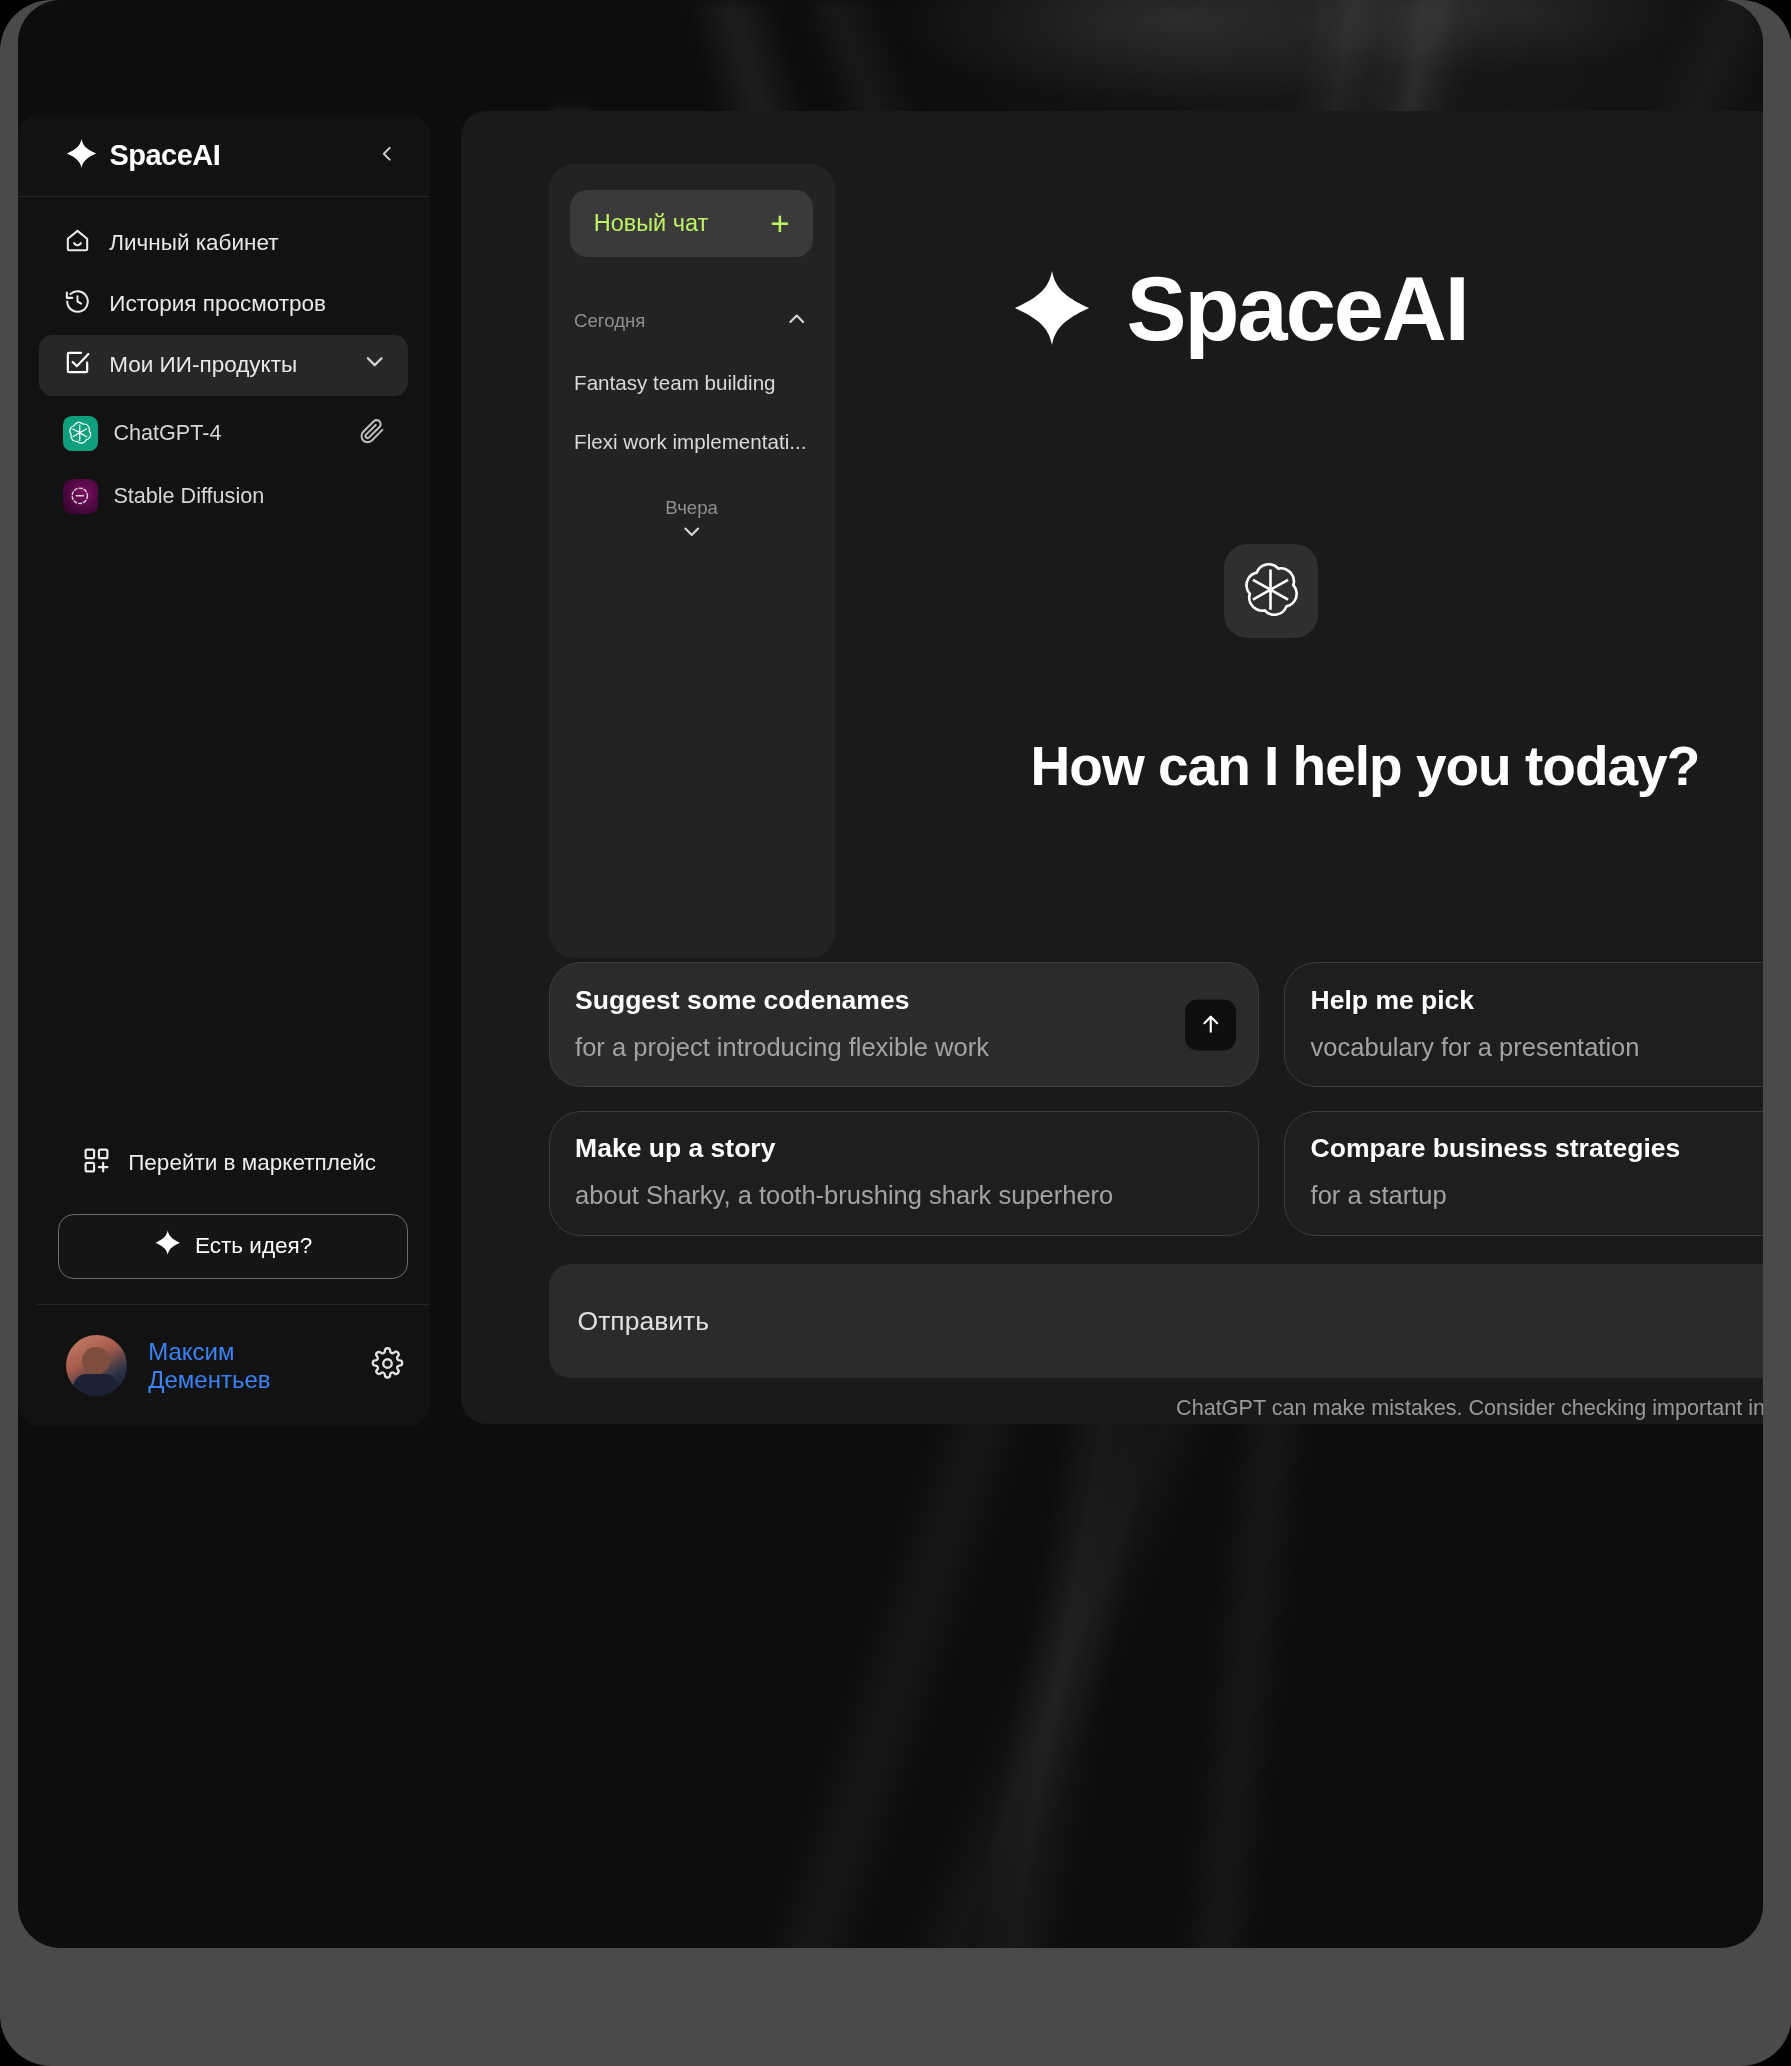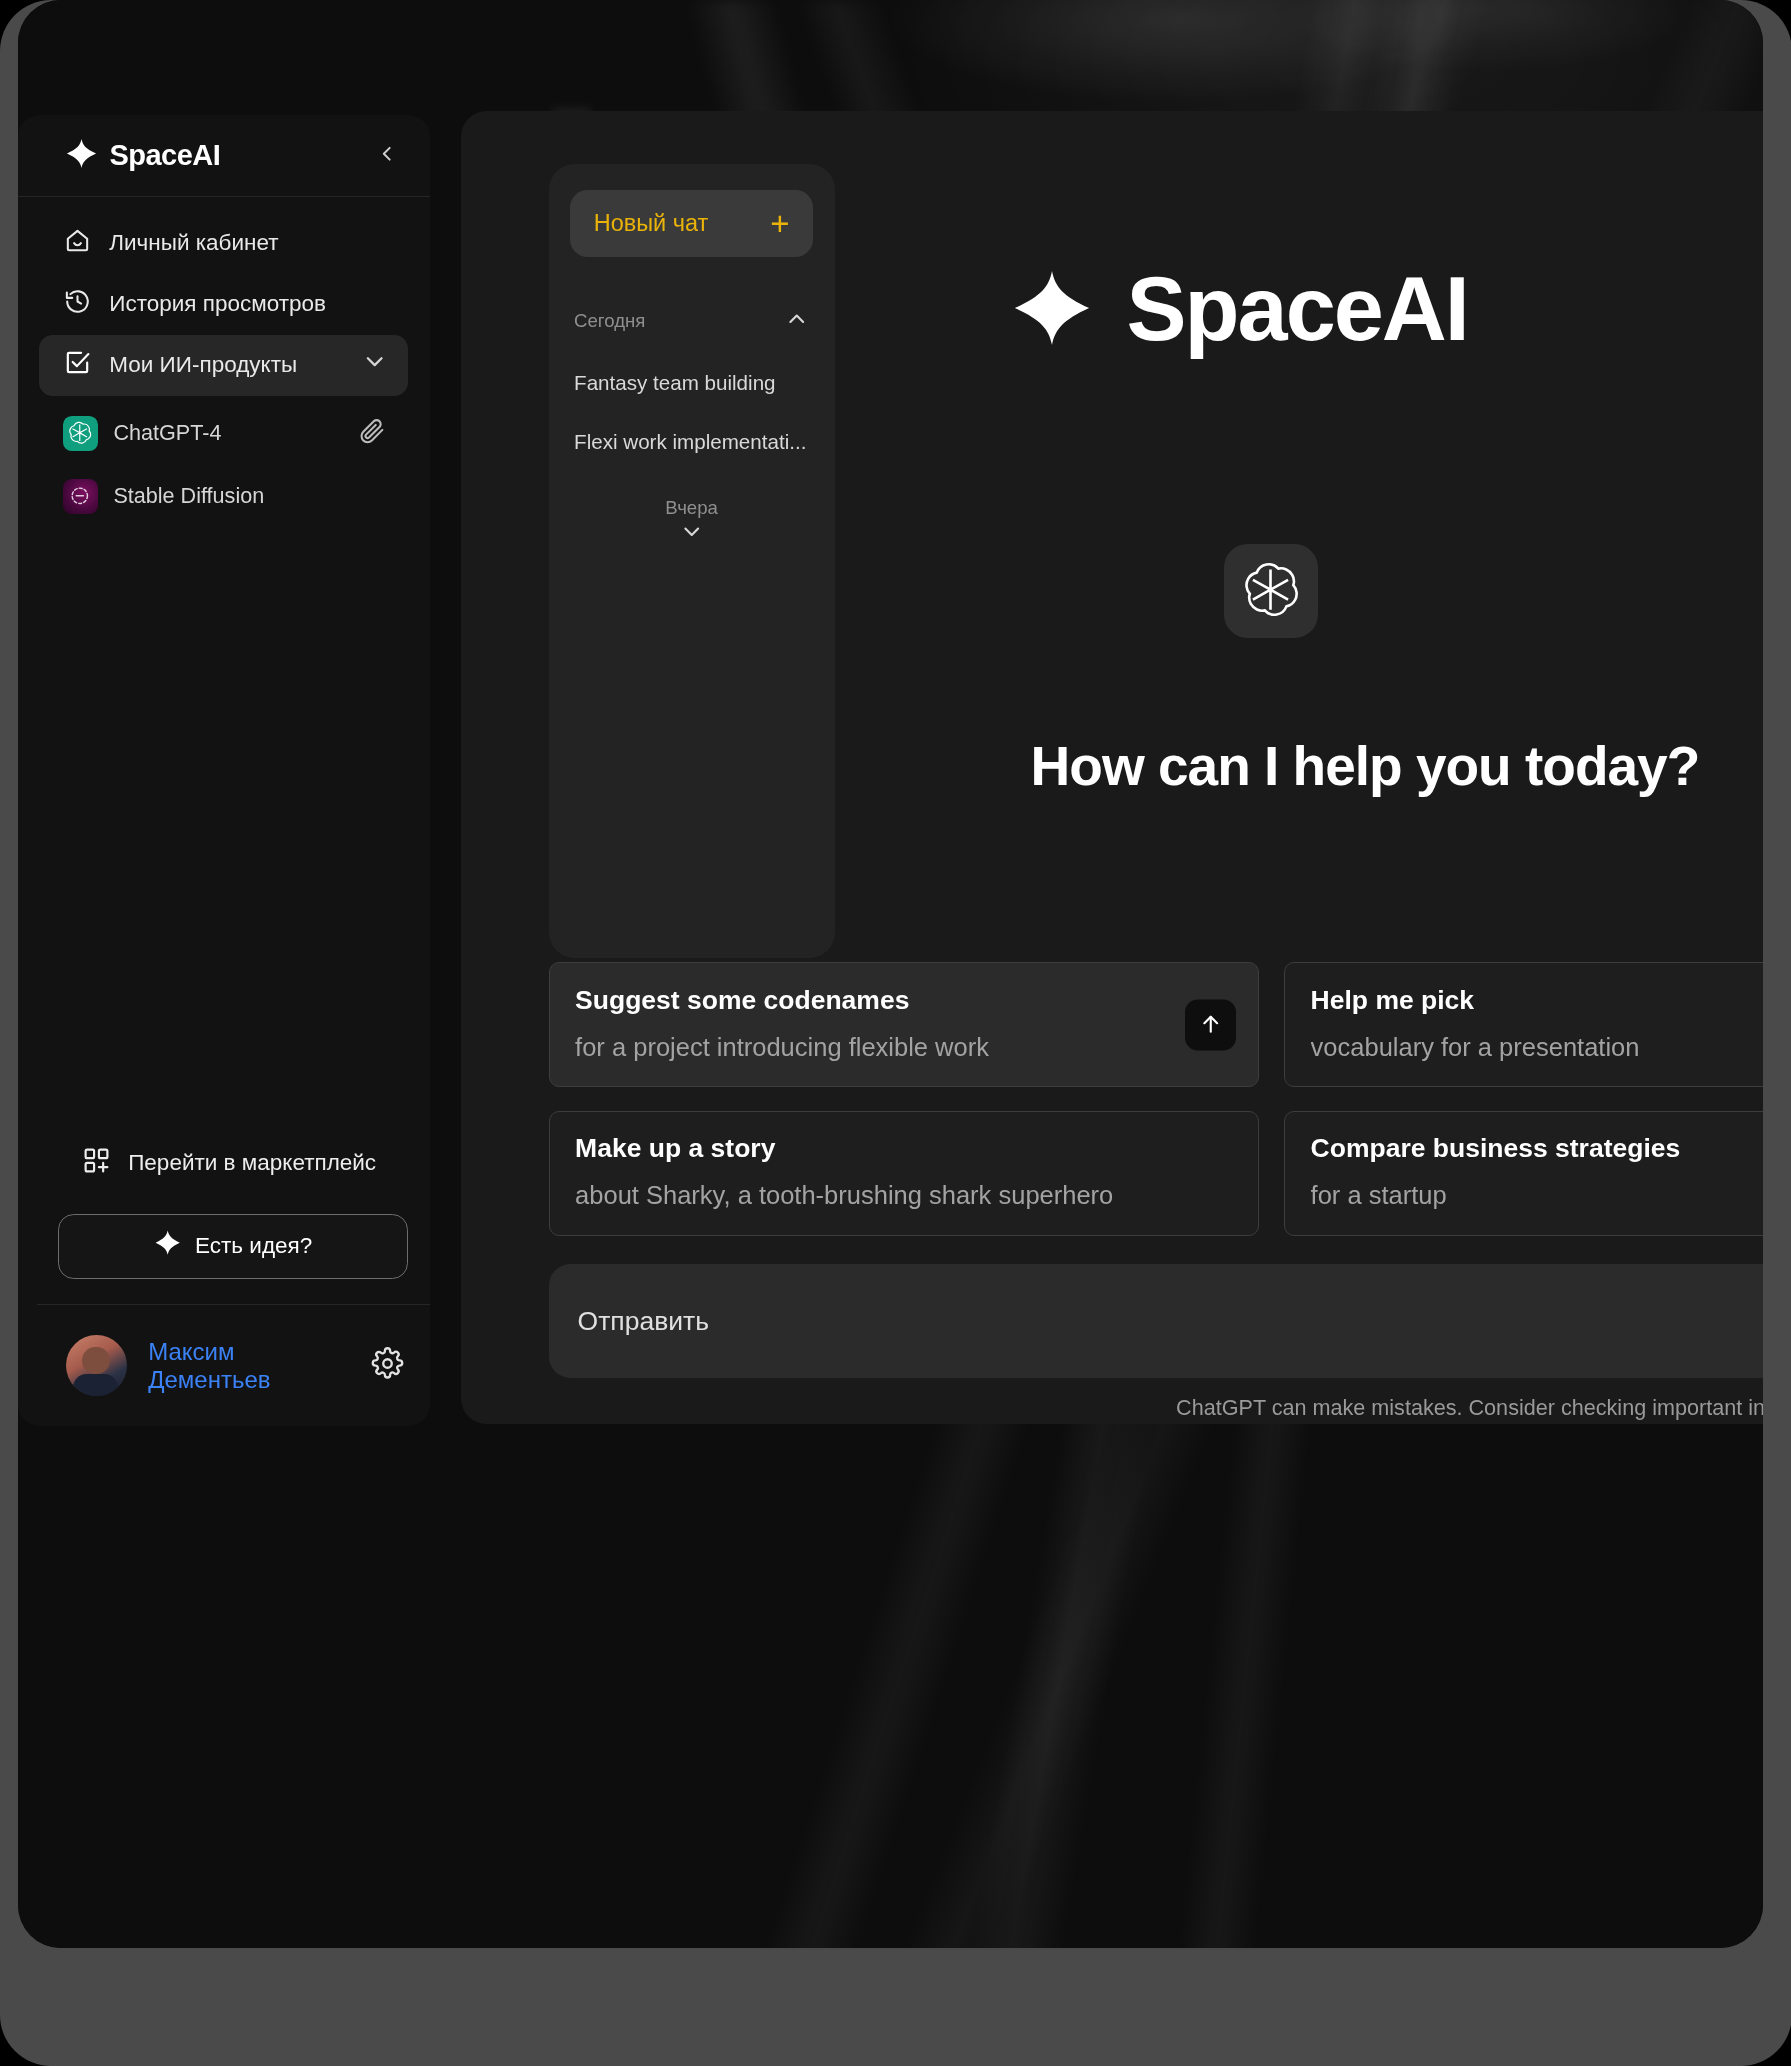--- a/index.html
+++ b/index.html
@@ -137,21 +137,21 @@
   #main-inner{ position:absolute; inset:0; }
 
   
   #chats{
     position:absolute; left:88px; top:53px; width:286px; height:794px;
     background:#232323; border-radius:25.5px; padding:25.5px 21.6px;
   }
   .newchat{
     height:67px; background:#3a3a3a; border-radius:17.6px;
     display:flex; align-items:center; justify-content:space-between;
-    padding:0 23.5px; color:#eab308; font-size:23.5px; cursor:pointer;
+    padding:0 23.5px; color:#bef264; font-size:23.5px; cursor:pointer;
   }
   .plus{ font-size:33px; line-height:1; font-weight:300; }
   .grp{
     margin-top:49px; display:flex; align-items:center; justify-content:space-between;
     color:#8f8f8f; font-size:18.6px; cursor:pointer; padding:0 3.9px;
   }
   .grp.second{ margin-top:43px;flex-direction:column; }
   .chat-row{
     margin-top:35px; color:#d9d9d9; font-size:20.6px; padding:0 3.9px;
     white-space:nowrap; overflow:hidden; text-overflow:ellipsis; cursor:pointer;
@@ -173,21 +173,21 @@
     position:absolute; left:570px; top:623px; color:#fff;
     font-size:55px; font-weight:700; letter-spacing:-1px; white-space:nowrap;
   }
 
   
   #cards{
     position:absolute; left:88px; top:851px; right:-78px;
     display:grid; grid-template-columns:710px 710px; gap:23.5px 25.5px;
   }
   .card{
-    position:relative; height:125px; border:1px solid #3d3d3d; border-radius:10px;
+    position:relative; height:125px; border:1px solid #3d3d3d; border-radius:32px;
     background:#1e1e1e; padding:21.6px 25.5px; cursor:pointer;
   }
   .card.filled{ background:#2b2b2b; }
   .card .t{ color:#fff; font-size:26.5px; font-weight:700; }
   .card .s{ color:#a3a3a3; font-size:25.5px; margin-top:17px; white-space:nowrap;
             overflow:hidden; text-overflow:clip; }
   .card-send{
     position:absolute; right:21.6px; top:50%; transform:translateY(-50%);
     width:51px; height:51px; background:#0e0e0e; border-radius:12.7px;
     display:flex; align-items:center; justify-content:center; cursor:pointer;

